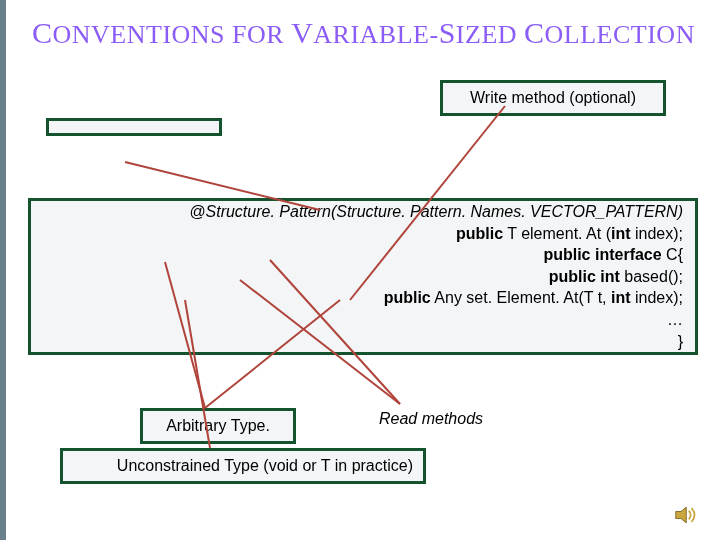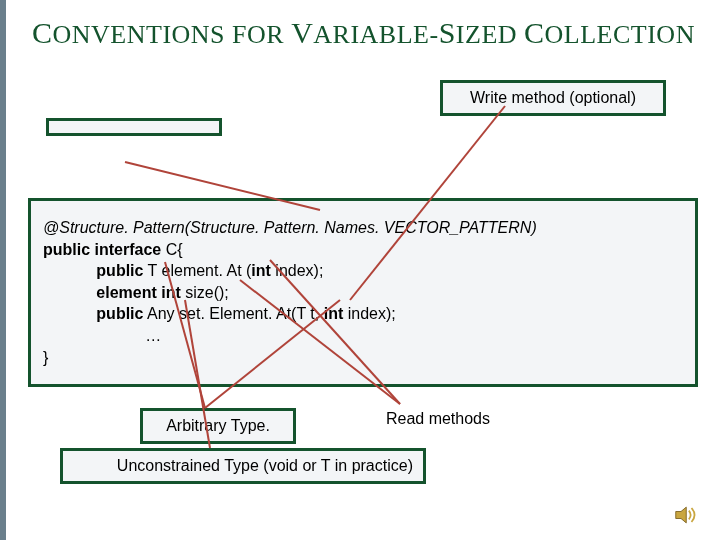--- a/index.html
+++ b/index.html
@@ -15,38 +15,38 @@
   .left-stripe {
     position: absolute;
     left: 0; top: 0;
     width: 6px; height: 540px;
     background: #6a7f8c;
   }
   .slide-title {
     position: absolute;
     left: 32px; top: 16px;
     font-family: Georgia, 'Times New Roman', serif;
-    color: #14532d;
+    color: #8b5cf6;
     font-size: 26px;
     letter-spacing: 0.5px;
   }
   .slide-title .cap { font-size: 30px; }
   .box {
     position: absolute;
     border: 3px solid #14532d;
     background: #f3f5f7;
     padding: 6px 10px;
     font-size: 16px;
     color: #000;
   }
   .box-write   { left: 440px; top:  80px; width: 200px; text-align: center; }
   .box-conv    { left:  46px; top: 118px; width: 150px; }
-  .box-code    { left:  28px; top: 198px; width: 640px; padding: 16px 12px; line-height: 1.35; }
+  .box-code    { left:  28px; top: 198px; width: 640px; padding: 0 12px; line-height: 1.35; text-align: right; }
   .box-arb     { left: 140px; top: 408px; width: 130px; text-align: center; }
-  .box-read    { left: 340px; top: 404px; width: 140px; text-align: right; border: none; background: transparent; }
+  .box-read    { left: 351px; top: 404px; width: 140px; text-align: center; border: none; background: transparent; font-style: italic; }
   .box-unc     { left:  60px; top: 448px; width: 340px; text-align: right; }
   .code-line   { white-space: pre; font-family: Arial, Helvetica, sans-serif; }
   .kw          { font-weight: bold; }
   .ital        { font-style: italic; }
   svg.overlay {
     position: absolute;
     left: 0; top: 0;
     width: 720px; height: 540px;
     pointer-events: none;
   }
@@ -67,23 +67,23 @@
 
 <div class="box box-write">
   <span>Write method (optional)</span>
 </div>
 
 <div class="box box-conv">
 </div>
 
 <div class="box box-code">
   <div class="code-line"><span class="ital">@Structure. Pattern(Structure. Pattern. Names. </span><span class="ital">VECTOR_PATTERN</span><span class="ital">)</span></div>
+  <div class="code-line">            <span class="kw">public</span><span> T element. At (</span><span class="kw">int</span><span> index);</span></div>
   <div class="code-line"><span class="kw">public interface</span><span> C{</span></div>
-  <div class="code-line">            <span class="kw">public</span><span> T element. At (</span><span class="kw">int</span><span> index);</span></div>
-  <div class="code-line">            <span class="kw">element int</span><span> size();</span></div>
+  <div class="code-line">            <span class="kw">public int</span><span> based();</span></div>
   <div class="code-line">            <span class="kw">public</span><span> Any set. Element. At(T t, </span><span class="kw">int</span><span> index);</span></div>
   <div class="code-line">                       <span>…</span></div>
   <div class="code-line">}</div>
 </div>
 
 <div class="box box-arb">
   <span>Arbitrary Type.</span>
 </div>
 
 <div class="box box-read">

